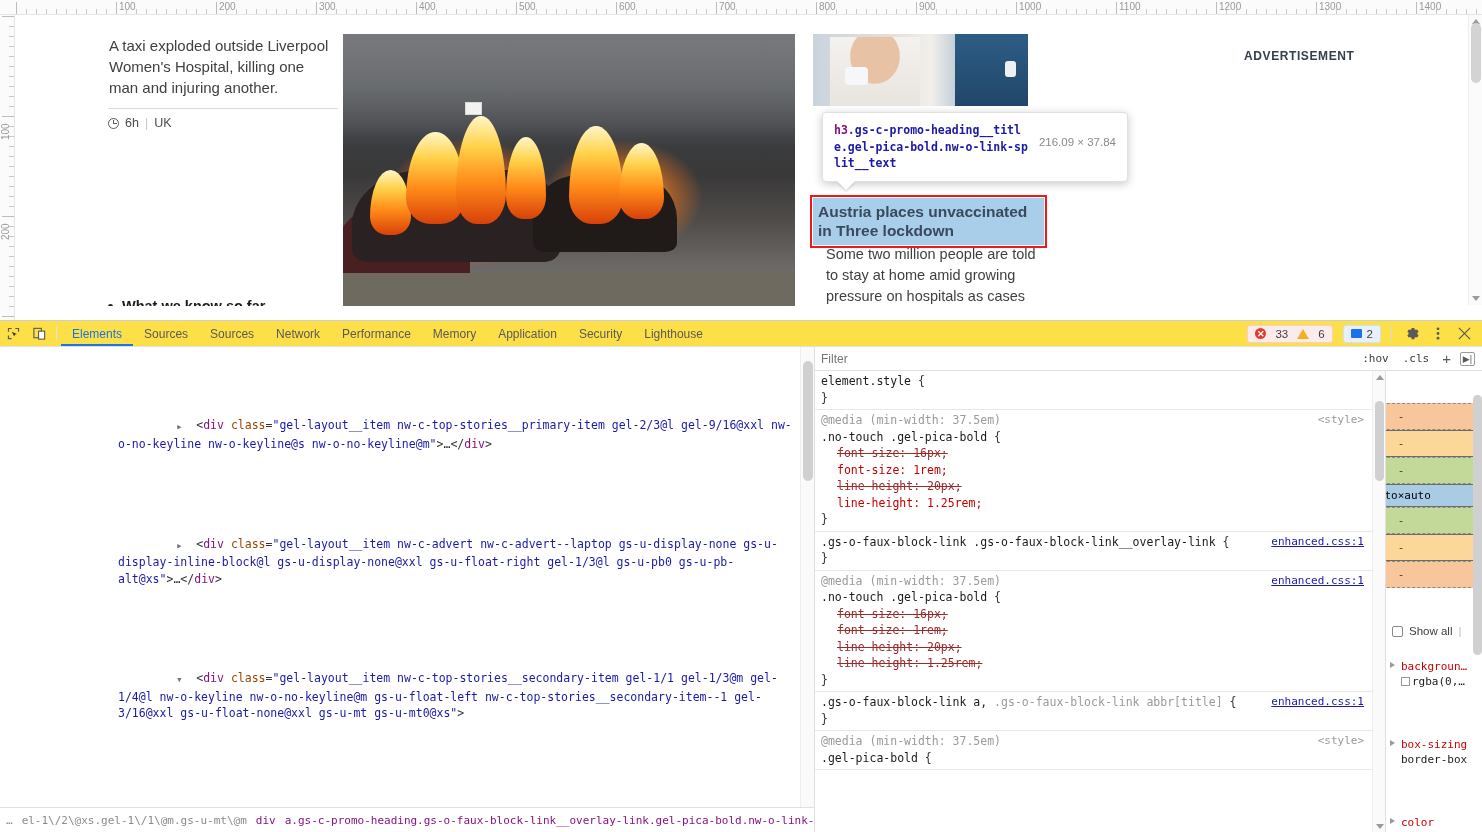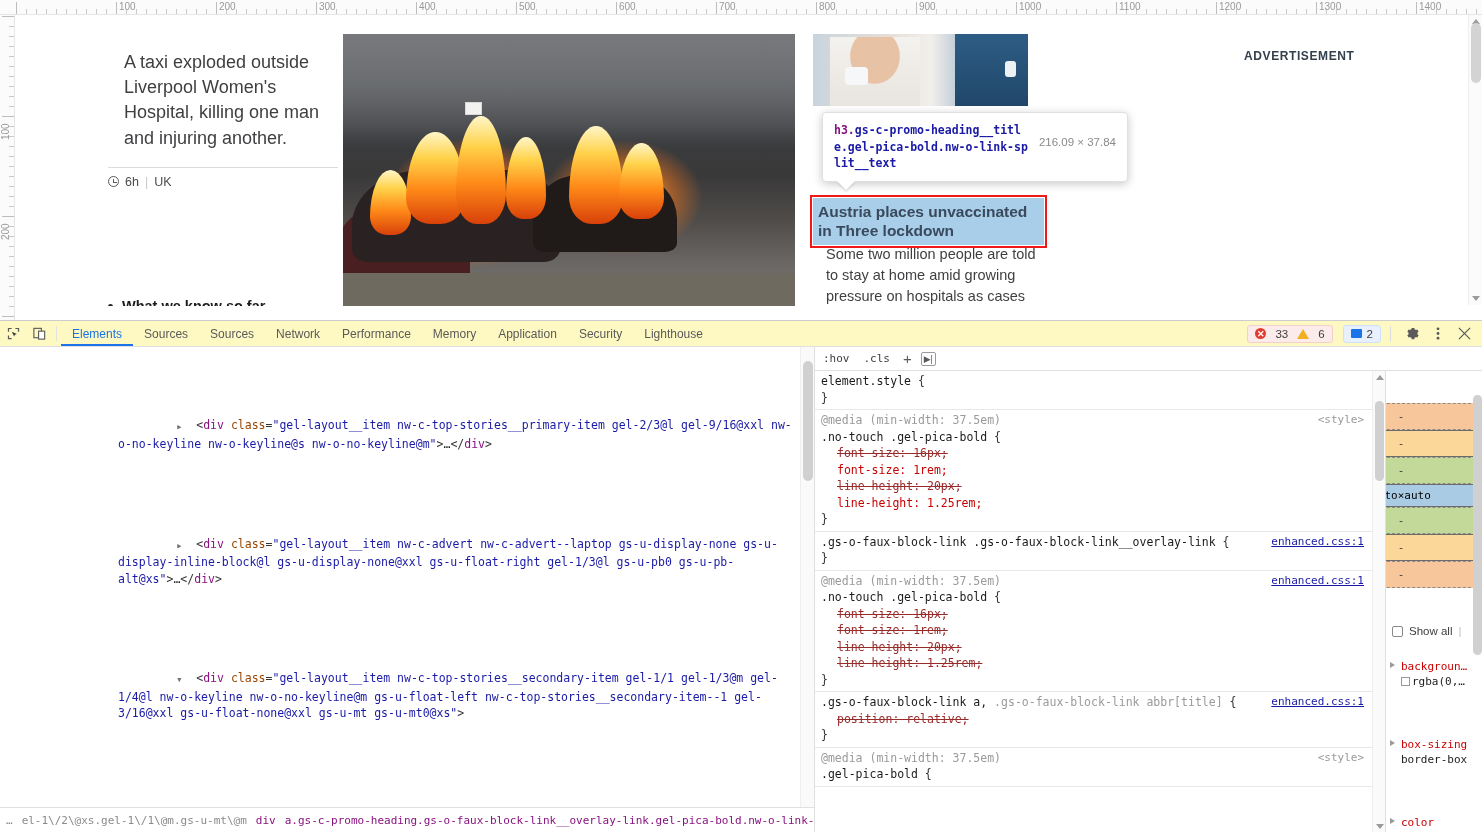--- a/index.html
+++ b/index.html
@@ -34,21 +34,21 @@
            transform:rotate(-90deg); transform-origin:left top; white-space:nowrap; }
 
   #page-canvas { position:absolute; left:16px; top:16px; width:1450px; height:290px; overflow:hidden; background:#fff; }
 
   
   .primary-story { position:absolute; left:92px; top:18px; width:230px; }
   .headline {
     font-size:28px; line-height:1.18; font-weight:bold; color:#141414;
     letter-spacing:-0.3px; margin:0 0 10px 0;
   }
-  .summary { font-size:18px; line-height:1.4; color:#3f3f42; margin:16px; }
+  .summary { font-size:15px; line-height:1.4; color:#3f3f42; margin:1px; }
   .keyline { border-top:1px solid #dcdcdc; margin-top:10px; padding-top:7px; }
   .meta { font-size:12.5px; color:#4d4d4f; display:flex; align-items:center; gap:6px; }
   .meta .sep { color:#c8c8c8; }
   .clock-ico { width:11px; height:11px; border:1.4px solid #5a5a5c; border-radius:50%; position:relative; display:inline-block; }
   .clock-ico:before { content:""; position:absolute; left:4px; top:1.5px; width:1.3px; height:4px; background:#5a5a5c; }
   .clock-ico:after { content:""; position:absolute; left:4px; top:4.5px; width:3.5px; height:1.3px; background:#5a5a5c; }
 
   .bullet-row { position:absolute; left:92px; top:282px; width:300px; display:flex; gap:9px; align-items:center; }
   .bullet-dot { width:5px; height:5px; border-radius:50%; background:#222; flex:0 0 auto; }
   .bullet-txt { font-size:14.5px; font-weight:bold; color:#1b1b1b; }
@@ -119,21 +119,21 @@
   .page-scroll { position:absolute; right:0; top:15px; width:14px; height:290px; background:#fbfbfb; border-left:1px solid #eee; }
   .page-scroll .thumb { position:absolute; left:2px; top:8px; width:10px; height:60px; background:#d3d3d3; border-radius:5px; }
   .page-scroll .arrow { position:absolute; left:3px; width:0; height:0; border-left:4px solid transparent; border-right:4px solid transparent; }
   .page-scroll .arrow.up { top:4px; border-bottom:5px solid #9b9b9b; }
   .page-scroll .arrow.dn { bottom:4px; border-top:5px solid #9b9b9b; }
 
   
   #devtools { position:absolute; left:0; top:320px; width:1482px; height:512px;
               background:#fff; border-top:1px solid #cdcdcd; font-size:12px; }
 
-  .dt-topbar { height:26px; display:flex; align-items:stretch; border-bottom:1px solid #e0e0e0; background:#fef9c3; position:relative; }
+  .dt-topbar { height:26px; display:flex; align-items:stretch; border-bottom:1px solid #e0e0e0; background:#fde047; position:relative; }
   .dt-ico-btn { width:26px; display:flex; align-items:center; justify-content:center; cursor:pointer; }
   .dt-ico-btn svg { display:block; }
   .dt-vsep { width:1px; background:#e2e2e2; margin:5px 4px; }
   .dt-tabs { display:flex; align-items:stretch; }
   .dt-tab { padding:0 11px; display:flex; align-items:center; font-size:12px; color:#5a5a5a; cursor:pointer; white-space:nowrap; }
   .dt-tab.active { color:#1a73e8; box-shadow:inset 0 -2px 0 #1a73e8; }
   .dt-topright { margin-left:auto; display:flex; align-items:center; gap:2px; padding-right:6px; }
   .badge-group { display:flex; align-items:center; gap:9px; background:#fbeceb; border:1px solid #f4cfcc;
                  border-radius:3px; padding:1px 7px; height:18px; font-size:11.5px; color:#3c3c3c; }
   .badge-group .e-dot { width:11px; height:11px; border-radius:50%; background:#e23b2e; color:#fff;
@@ -614,20 +614,21 @@
           <span class="crumb dim">el-1\/2\@xs.gel-1\/1\@m.gs-u-mt\@m</span>
           <span class="crumb">div</span>
           <span class="crumb">a.gs-c-promo-heading.gs-o-faux-block-link__overlay-link.gel-pica-bold.nw-o-link-split__anchor</span>
         </div>
     </div>
 
     <div class="styles-pane">
 
 
       <div class="filter-row">
+        <input class="filter-input" id="filter-input" placeholder="Filter" style="">
         <span class="fr-btn">:hov</span>
         <span class="fr-btn">.cls</span>
         <span class="plus">+</span>
         <span class="sqbtn">▶|</span>
       </div>
 
       <div class="styles-split">
         <div class="css-rules" id="css-rules">
             <div class="rule">
               <div class="sel-txt"><span>element.style</span><span class="brace"> {</span></div>
@@ -654,21 +655,20 @@
               <div class="sel-txt"><span>.no-touch .gel-pica-bold</span><span class="brace"> {</span></div>
               <span class="prop strike">font-size: 16px;</span>
               <span class="prop strike">font-size: 1rem;</span>
               <span class="prop strike">line-height: 20px;</span>
               <span class="prop strike">line-height: 1.25rem;</span>
               <div class="brace">}</div>
             </div>
             <div class="rule">
               <div class="src"><a href="#">enhanced.css:1</a></div>
               <div class="sel-txt"><span>.gs-o-faux-block-link a</span><span>, </span><span class="dimsel" style="color:#9a9a9a">.gs-o-faux-block-link abbr[title]</span><span class="brace"> {</span></div>
-              <span class="prop strike">position: relative;</span>
               <div class="brace">}</div>
             </div>
             <div class="rule">
               <div class="src">&lt;style&gt;</div>
               <div class="media">@media (min-width: 37.5em)</div>
               <div class="sel-txt"><span>.gel-pica-bold</span><span class="brace"> {</span></div>
             </div>
           </div>
 
         <div class="css-scroll">

